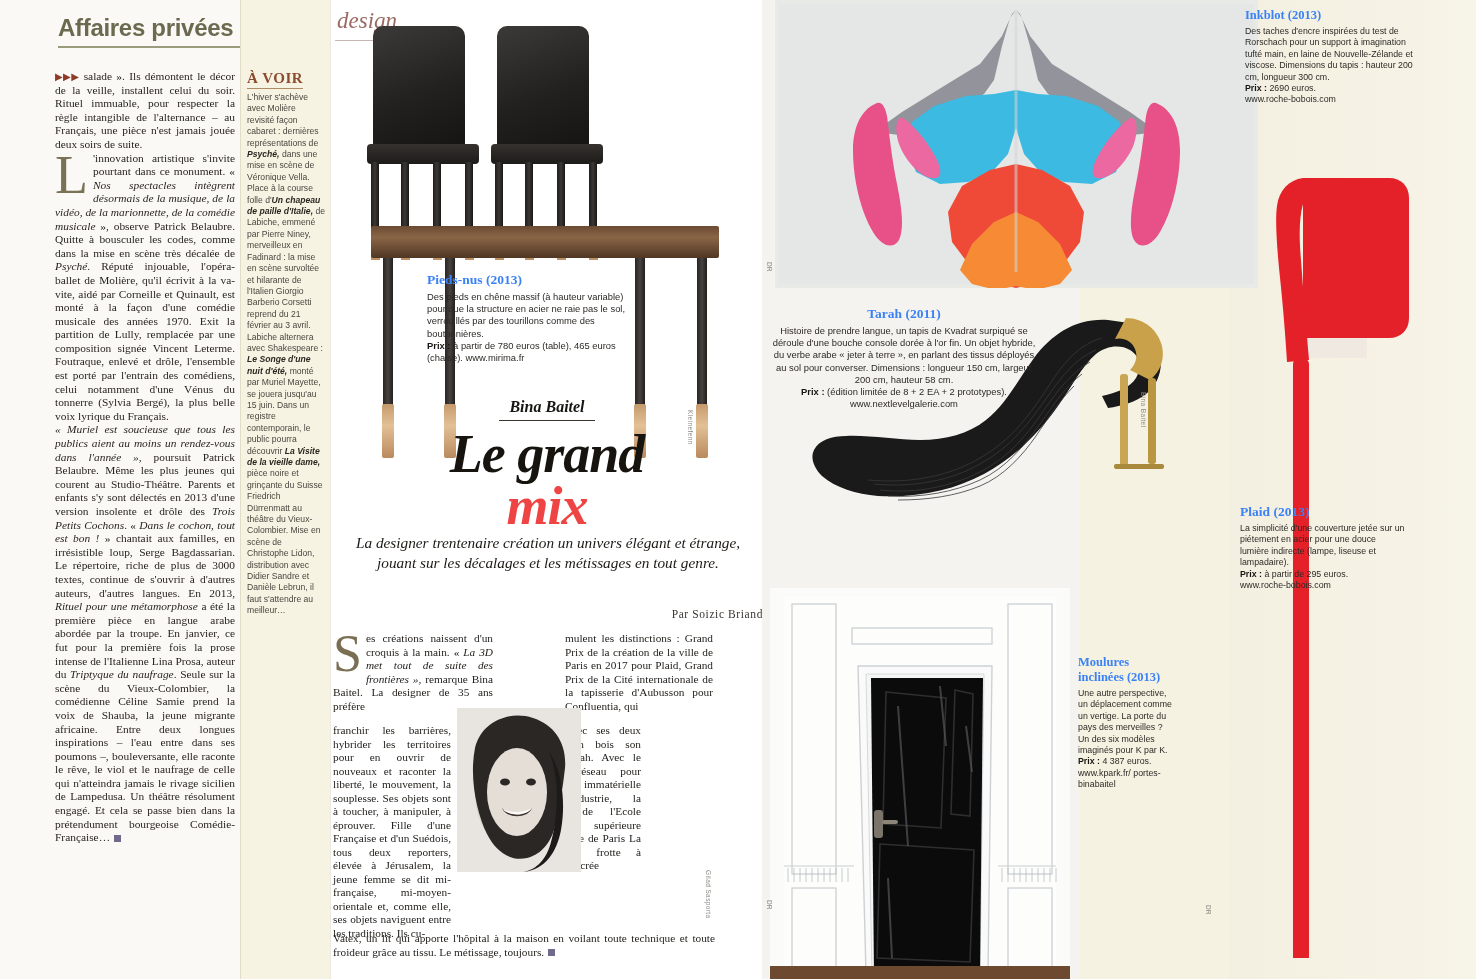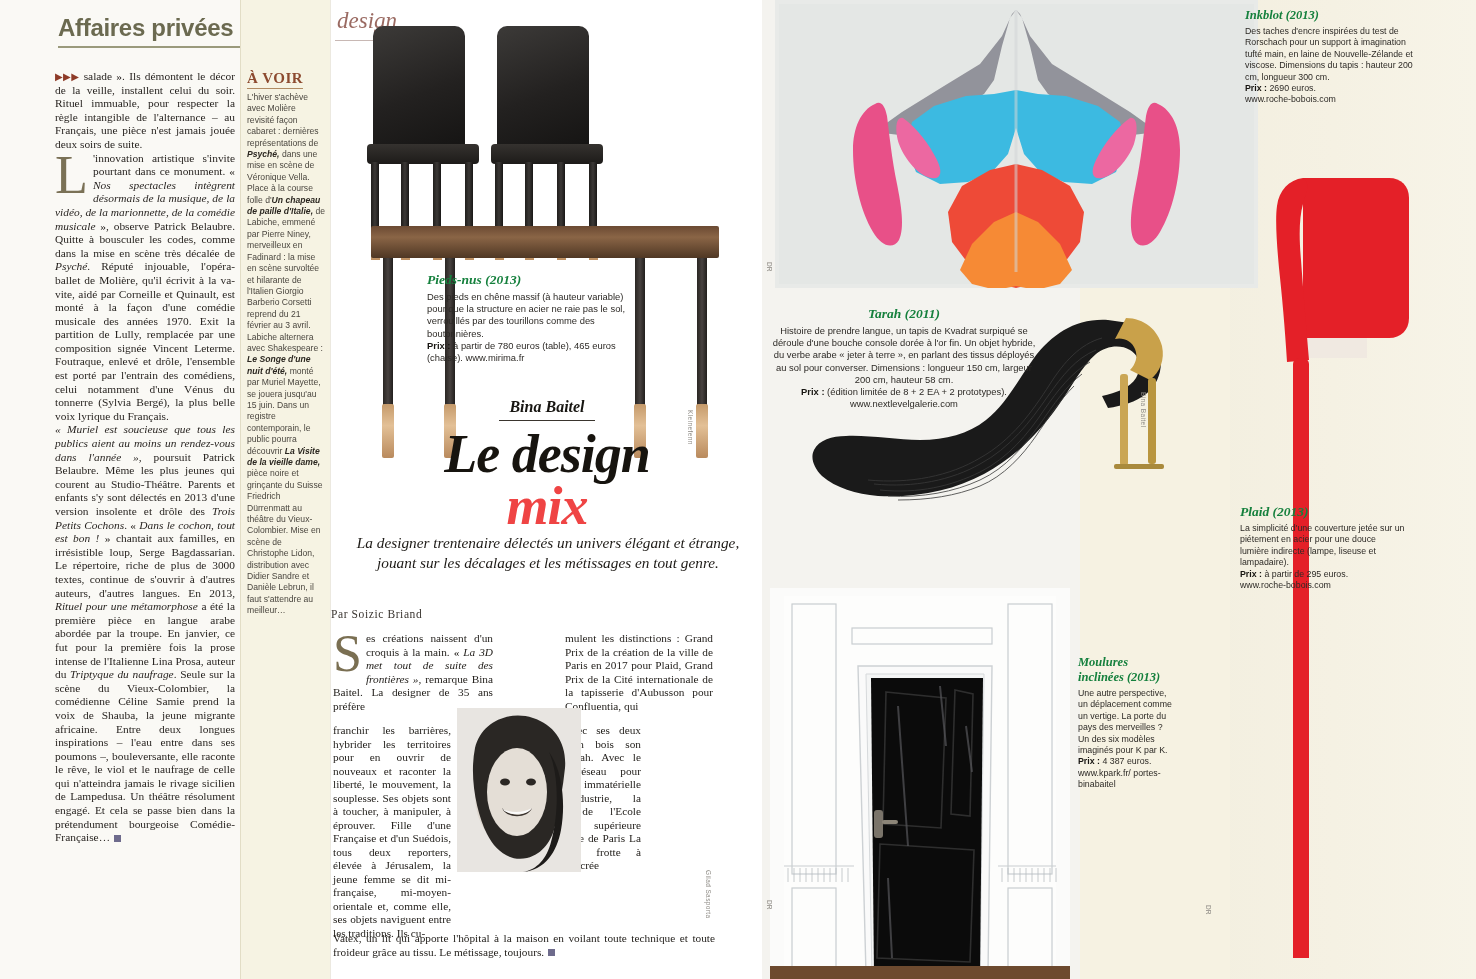--- a/index.html
+++ b/index.html
@@ -173,22 +173,22 @@
     writing-mode: vertical-rl;
     letter-spacing: 0.4px;
   }
 
   .cap {
     font-family: "Liberation Sans", sans-serif;
     color: #2d2a26;
   }
   .cap-title {
     font-family: "Liberation Serif", serif;
-    font-weight: bold; font-style: italic;
-    color: #15803d;
+    font-weight: bold; 
+    color: #3b82f6;
     font-size: 13.5px;
     margin-bottom: 3px;
   }
   .cap-body { font-size: 9.4px; line-height: 12.2px; }
   .cap-body b { color: #171511; }
 
   .caption-piedsnus {
     position: absolute; left: 96px; top: 272px;
     width: 200px;
   }
@@ -219,21 +219,21 @@
     position: absolute; left: 8px; top: 533px;
     width: 418px; text-align: center;
     font-family: "Liberation Serif", serif;
     font-style: italic;
     font-size: 15.3px;
     line-height: 20px;
     color: #1d1a16;
   }
   .par-author {
     position: absolute; left: 0; top: 608px;
-    width: 432px; text-align: left;
+    width: 432px; text-align: right;
     font-family: "Liberation Serif", serif;
     font-size: 11.5px;
     color: #3a3530;
     letter-spacing: 0.6px;
   }
   .body-cols {
     position: absolute; left: 0px; top: 632px;
     width: 388px; height: 345px;
   }
   .bodycol {
@@ -414,24 +414,24 @@
       <div class="cap-title">Pieds-nus (2013)</div>
       <div class="cap-body">
         <span>Des pieds en chêne massif (à hauteur variable) pour que la structure en acier ne raie pas le sol, verrouillés par des tourillons comme des boutonnières.</span><br>
         <b>Prix :</b><span> à partir de 780 euros (table), 465 euros (chaise). www.mirima.fr</span>
       </div>
     </div>
 
     <div class="byline-name">Bina Baitel</div>
     <div class="byline-rule"></div>
     <div class="headline">
-      <span>Le design</span>
+      <span>Le grand</span>
       <span class="l2">mix</span>
     </div>
-    <div class="standfirst">La designer trentenaire délectés un univers élégant et étrange, jouant sur les décalages et les métissages en tout genre.</div>
+    <div class="standfirst">La designer trentenaire création un univers élégant et étrange, jouant sur les décalages et les métissages en tout genre.</div>
     <div class="par-author">Par Soizic Briand</div>
 
     <div class="body-cols">
       <div class="lead-wide">
         <div style="display:flex; gap:72px;">
           <div style="width:160px;"><span class="dropcap-s">S</span><span>es créations naissent d'un croquis à la main. « </span><em>La 3D met tout de suite des frontières »</em><span>, remarque Bina Baitel. La designer de 35 ans préfère</span></div>
           <div style="width:148px;">mulent les distinctions : Grand Prix de la création de la ville de Paris en 2017 pour Plaid, Grand Prix de la Cité internationale de la tapisserie d'Aubusson pour Confluentia, qui</div>
         </div>
       </div>
       <div class="bodycol c1" style="top:92px;">franchir les barrières, hybrider les territoires pour en ouvrir de nouveaux et raconter la liberté, le mouvement, la souplesse. Ses objets sont à toucher, à manipuler, à éprouver. Fille d'une Française et d'un Suédois, tous deux reporters, élevée à Jérusalem, la jeune femme se dit mi-française, mi-moyen-orientale et, comme elle, ses objets naviguent entre les traditions. Ils cu-</div>

